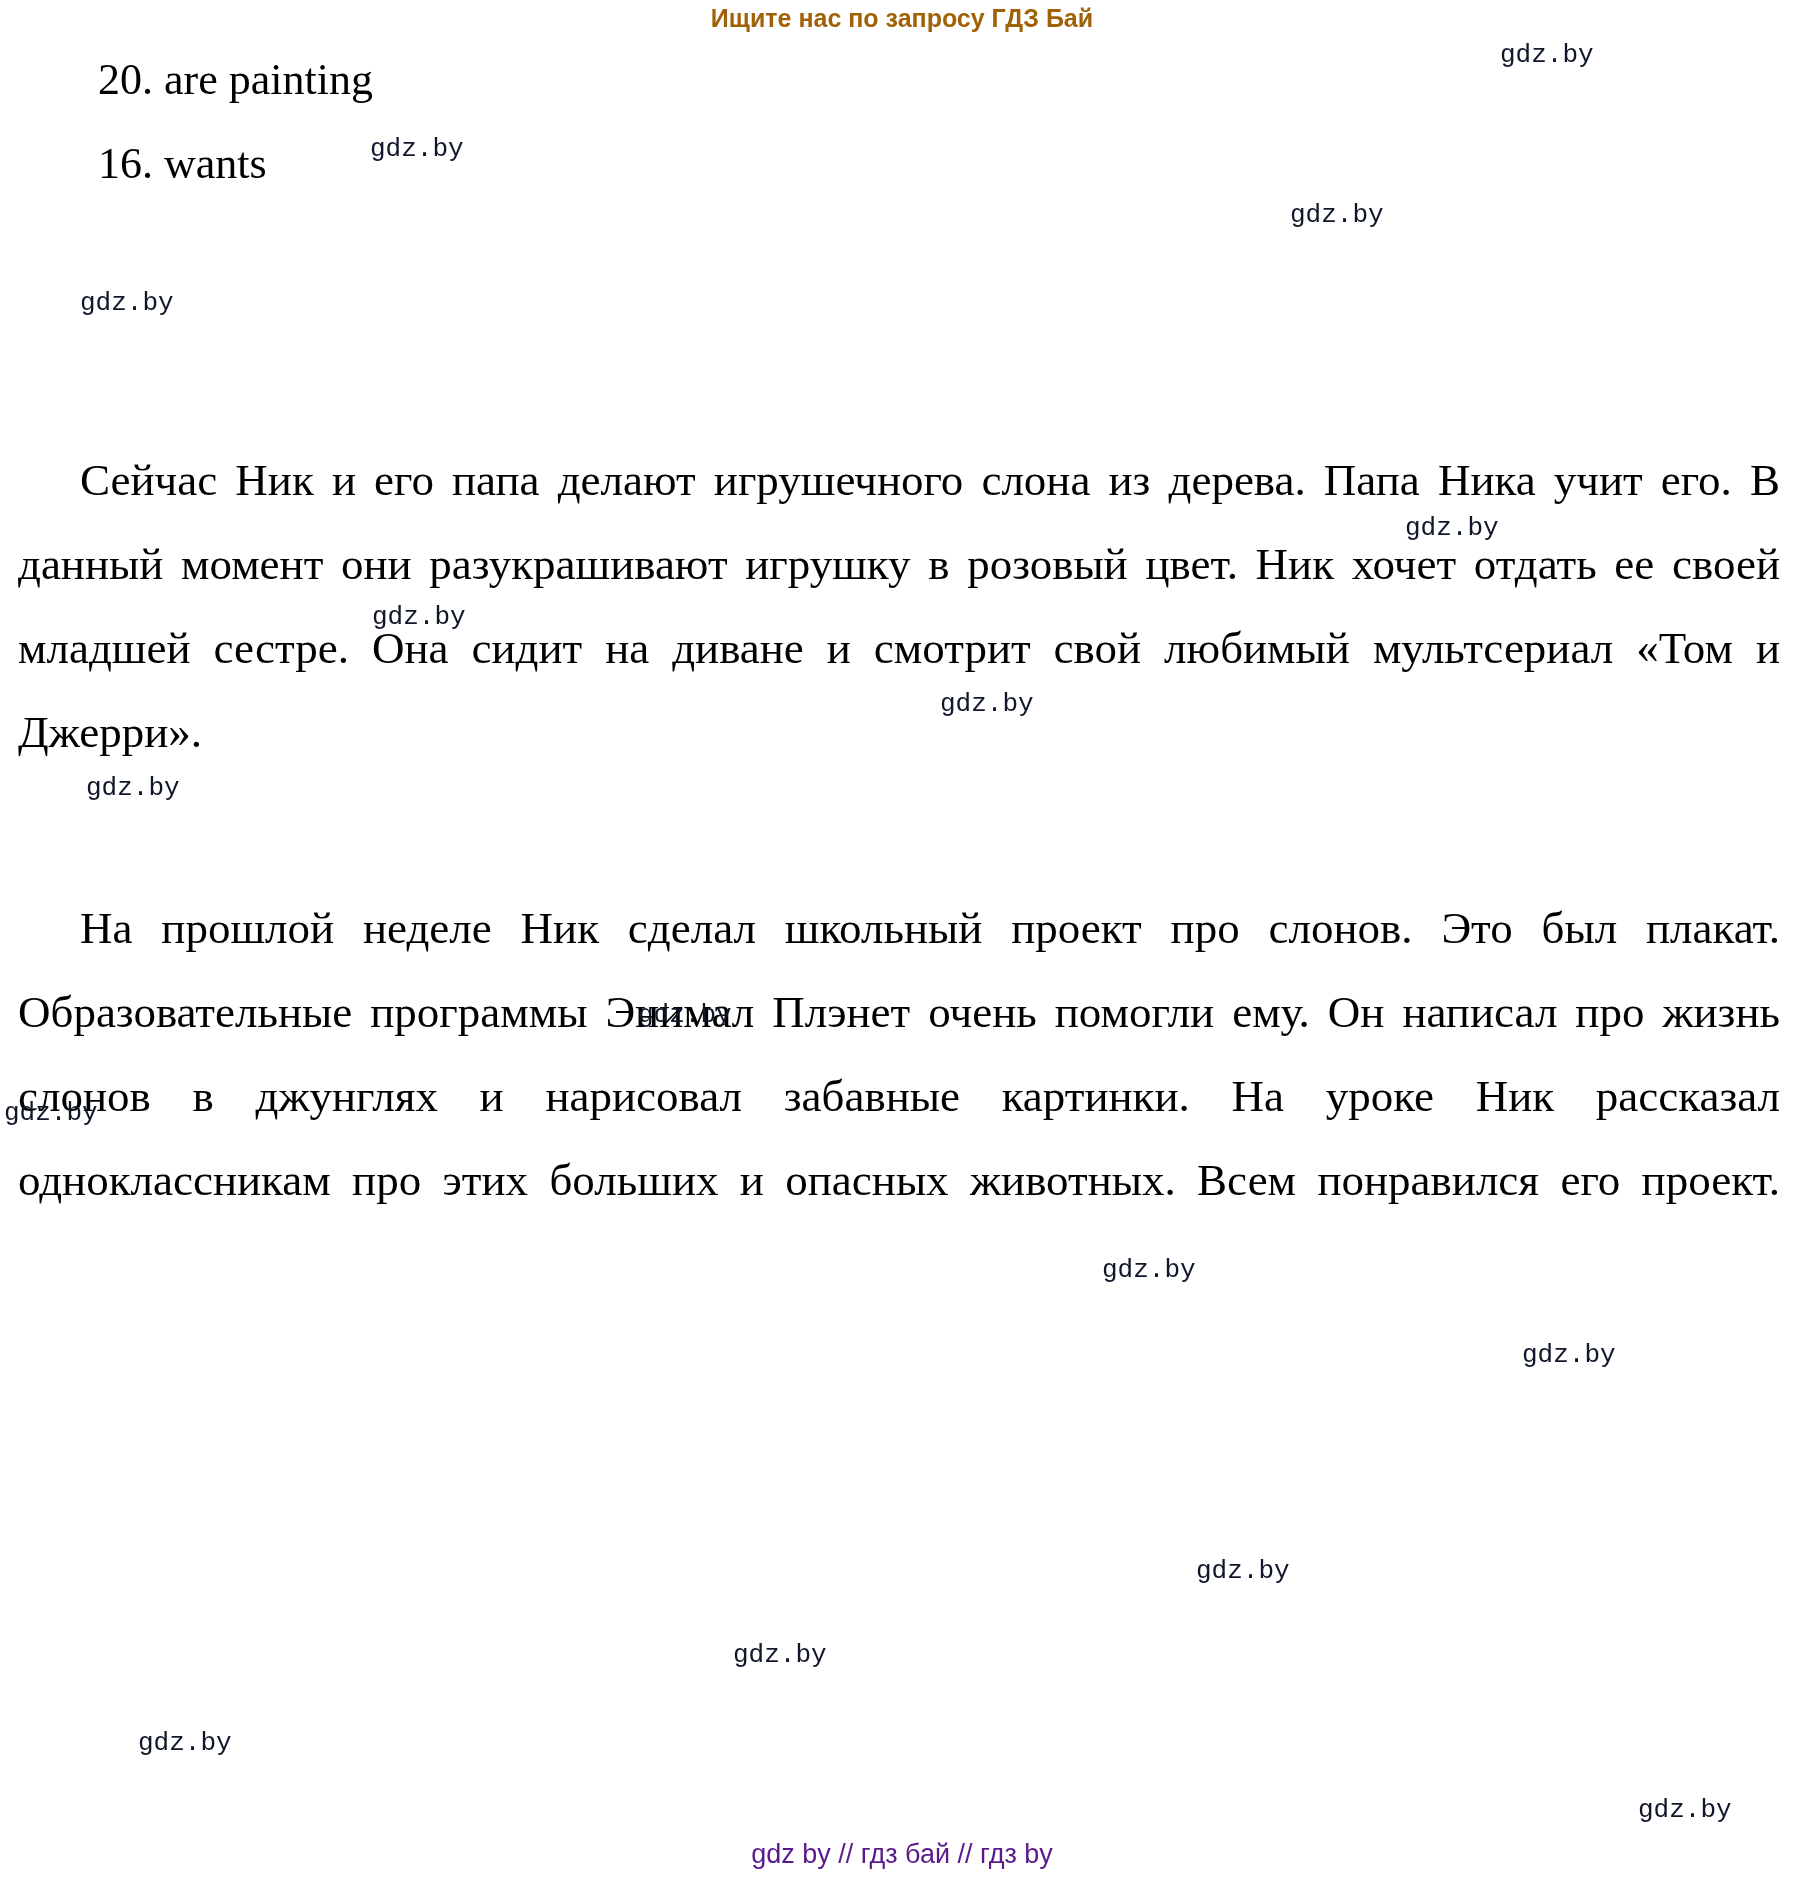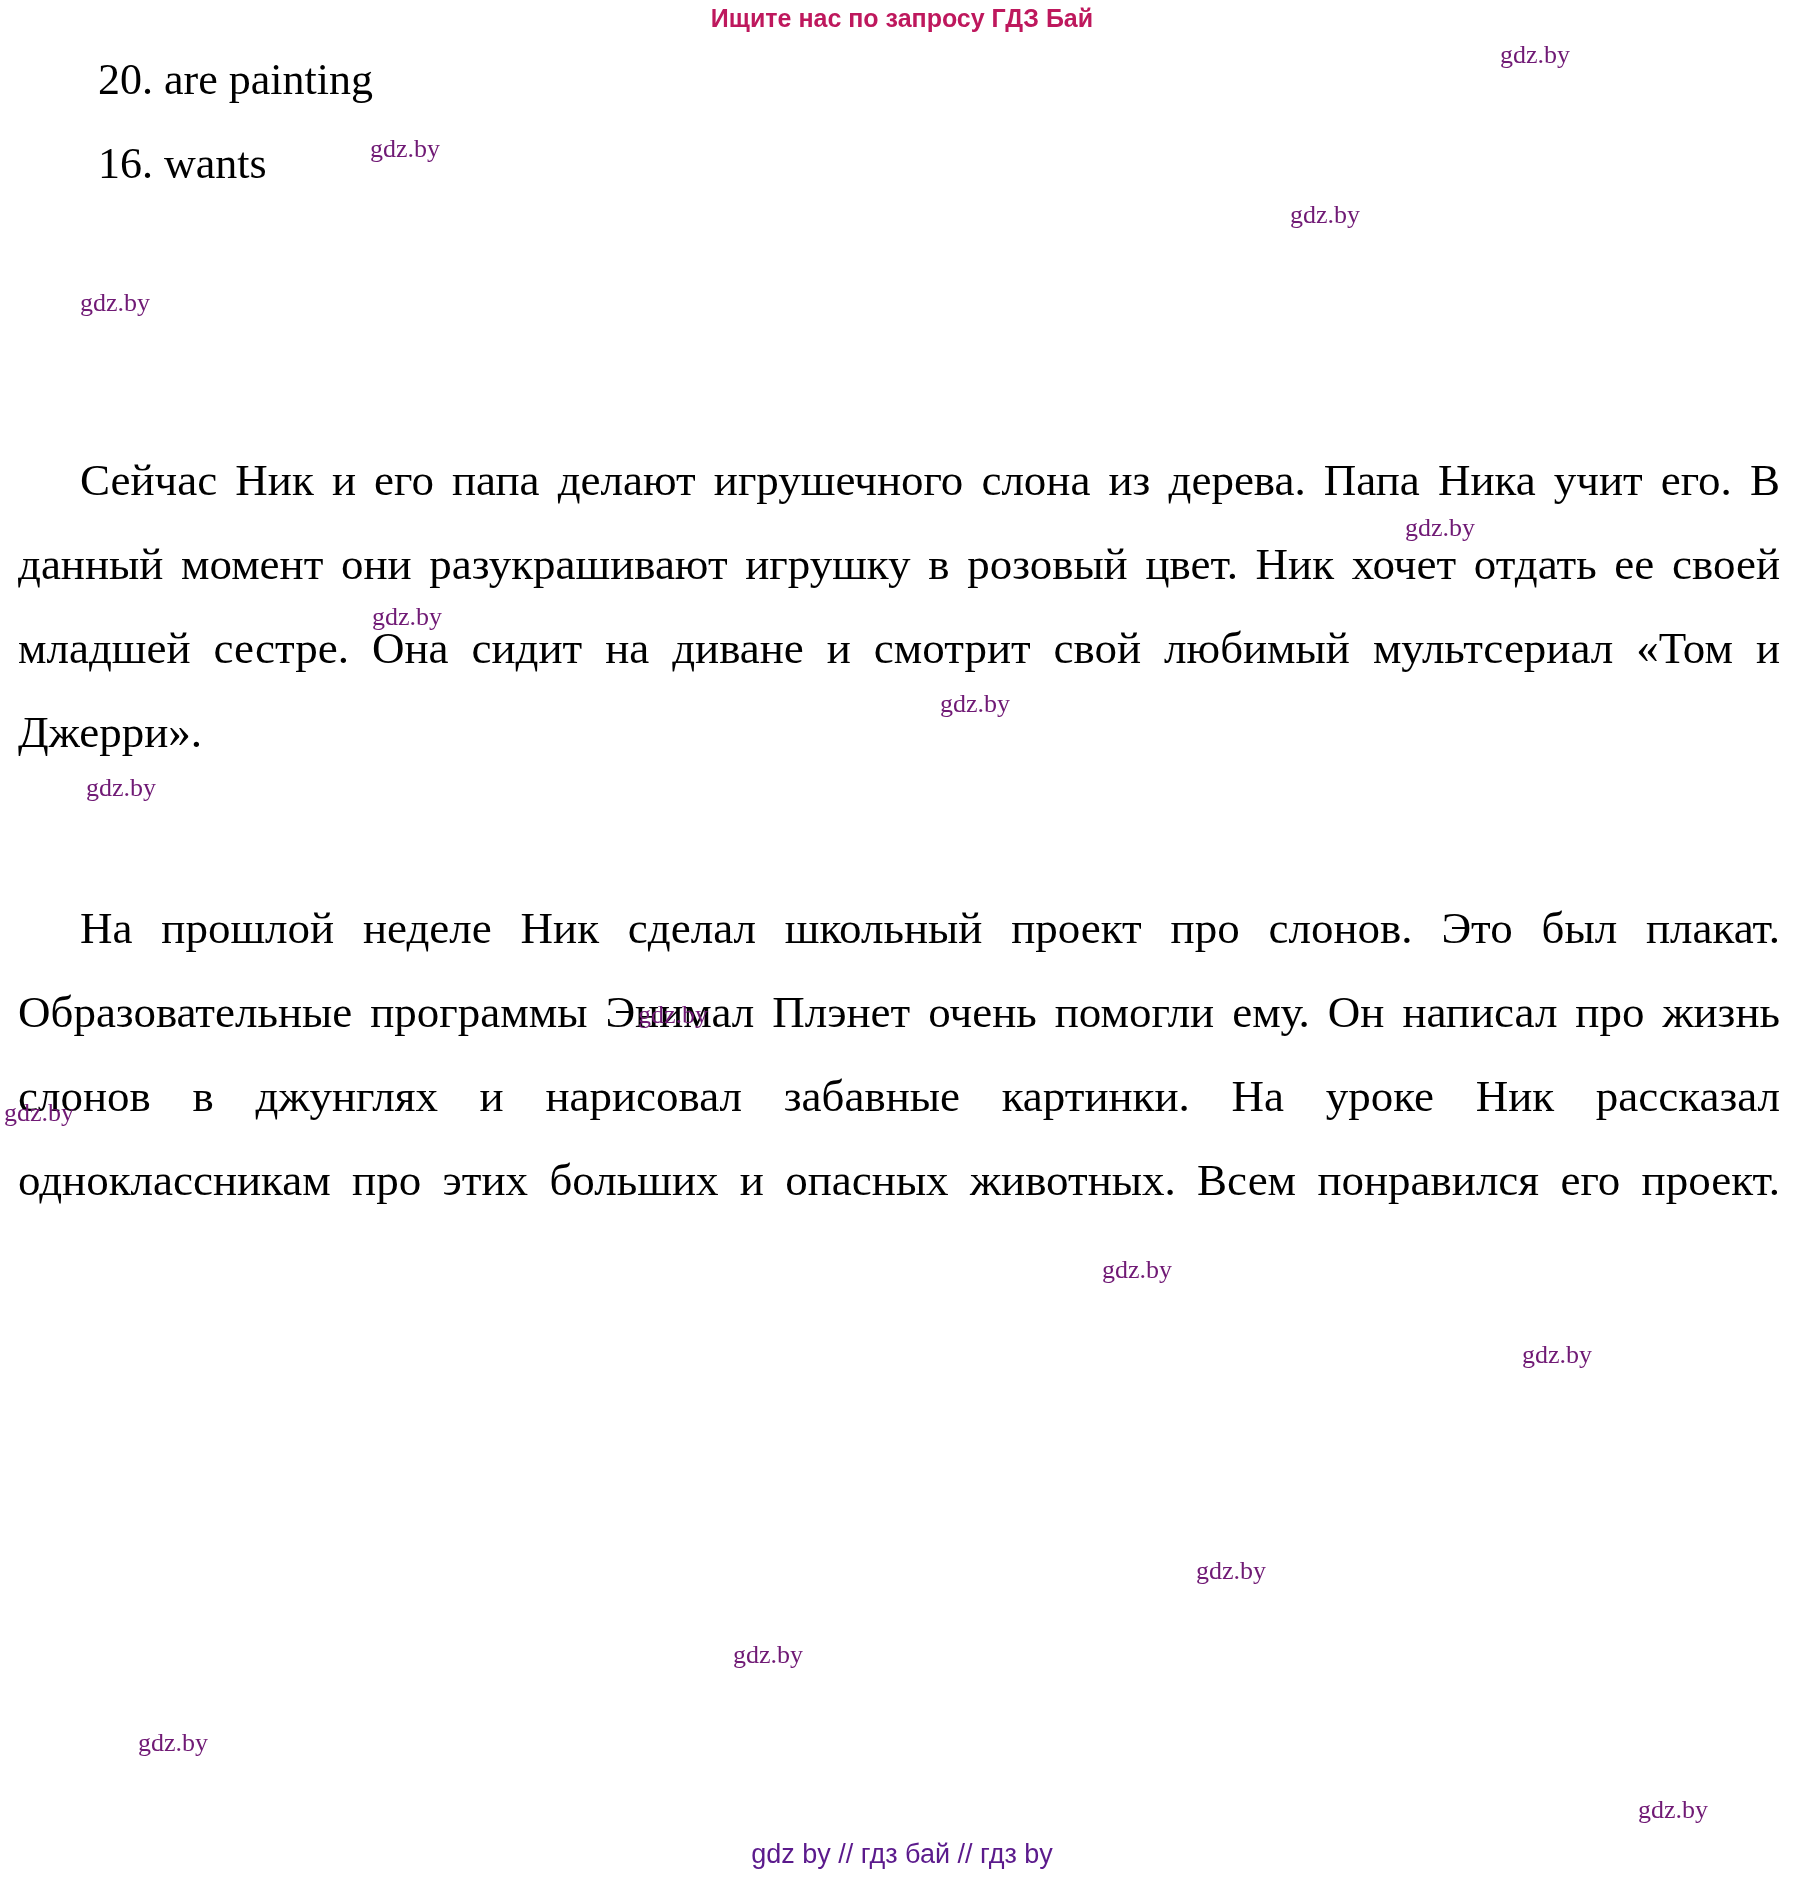--- a/index.html
+++ b/index.html
@@ -20,21 +20,21 @@
   
   .promo {
     position: absolute;
     top: 4px;
     left: 0;
     width: 1804px;
     text-align: center;
     font-family: "Liberation Sans", "DejaVu Sans", sans-serif;
     font-weight: bold;
     font-size: 25px;
-    color: #be185d;
+    color: #a16207;
     letter-spacing: 0px;
     white-space: nowrap;
   }
 
   
   .answers {
     position: absolute;
     top: 38px;
     left: 0;
     width: 1804px;
@@ -65,23 +65,23 @@
   
   .para::after {
     content: "";
     display: inline-block;
     width: 100%;
   }
 
   
   .wm {
     position: absolute;
-    font-family: Liberation Serif, serif;
+    font-family: Liberation Mono, monospace;
     font-size: 26px;
-    color: #701a75;
+    color: #0f172a;
     white-space: nowrap;
     pointer-events: none;
   }
 
   
   .footer {
     position: absolute;
     left: 0;
     bottom: 16px;
     width: 1804px;

